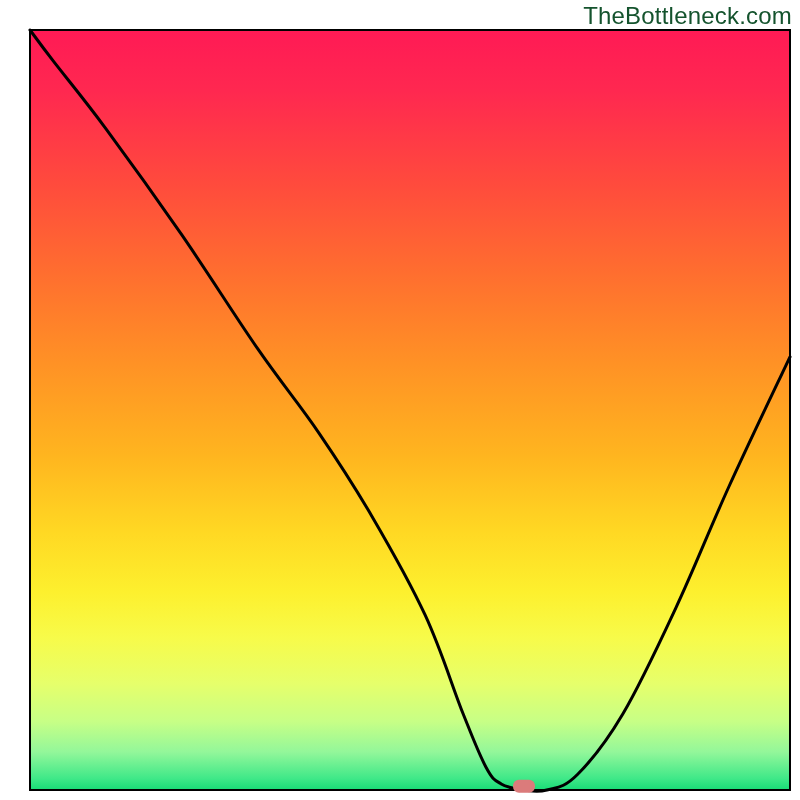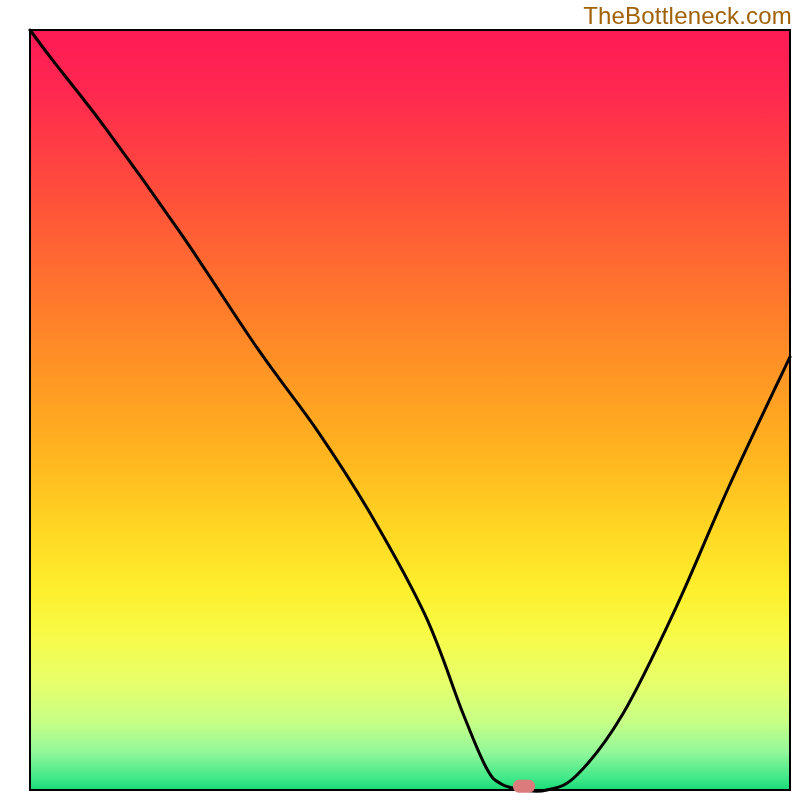--- a/index.html
+++ b/index.html
@@ -12,21 +12,21 @@
   }
   .container {
     position: relative;
     width: 800px;
     height: 800px;
   }
   .watermark {
     position: absolute;
     top: 2px;
     right: 8px;
-    color: #a16207;
+    color: #14532d;
     font-size: 24px;
     font-weight: 500;
     letter-spacing: 0.2px;
     z-index: 10;
   }
   svg {
     display: block;
   }
 </style>
 </head>

